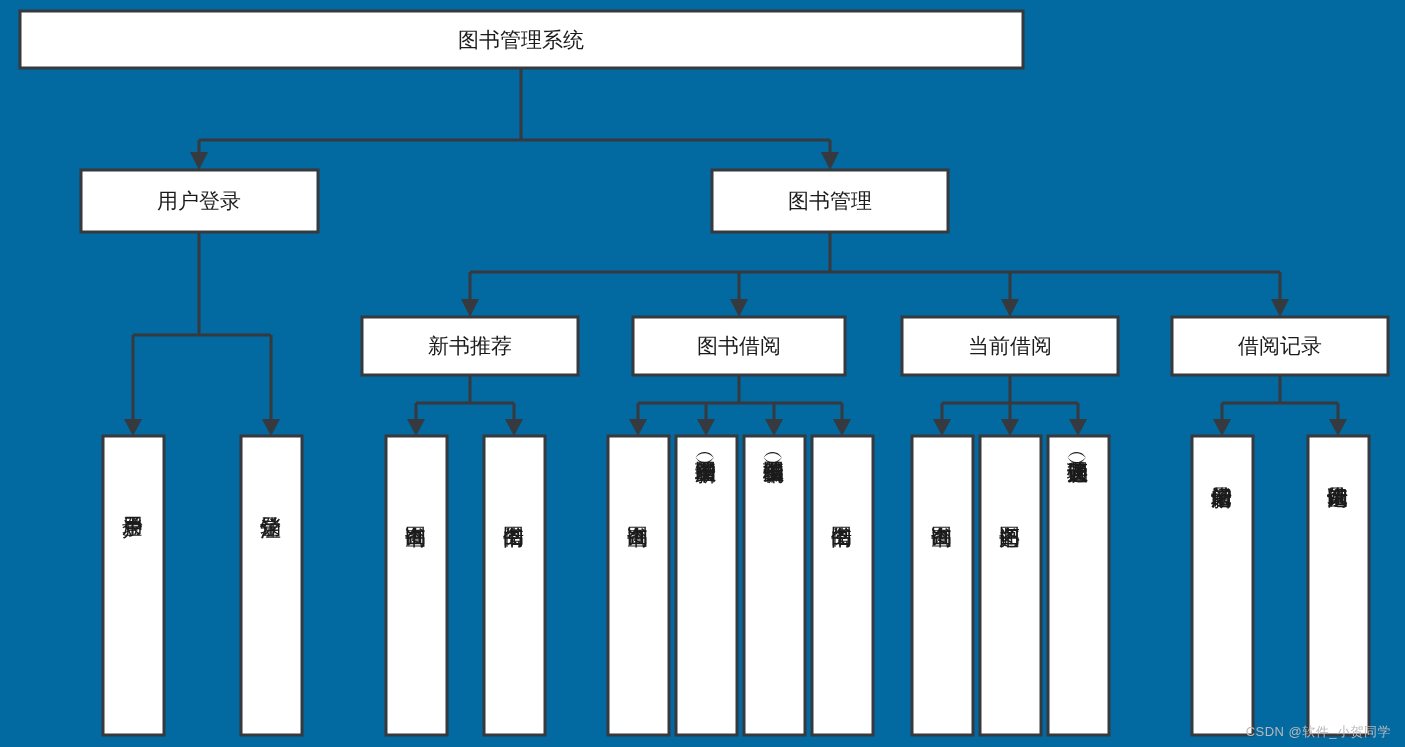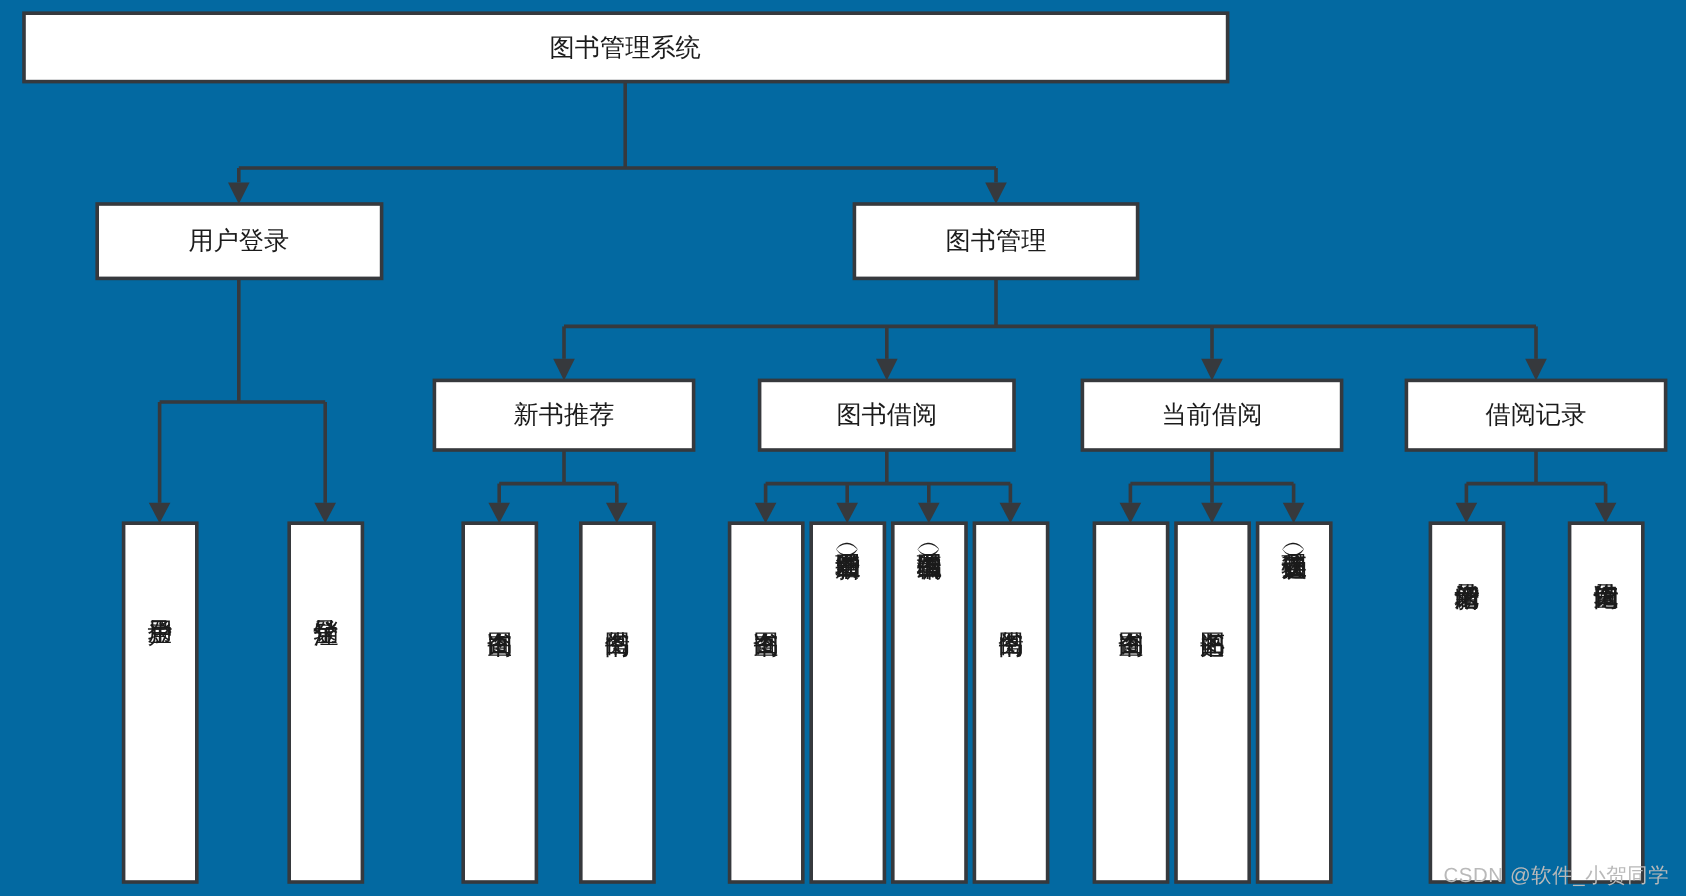--- a/index.html
+++ b/index.html
@@ -57,21 +57,21 @@
     writing-mode: vertical-rl;
     text-orientation: upright;
     glyph-orientation-vertical: 0;
     text-anchor: middle;
   }
   .watermark {
     position: absolute;
     right: 14px;
     bottom: 6px;
     font-family: "Liberation Sans", "DejaVu Sans", sans-serif;
-    font-size: 17px;
+    font-size: 13px;
     color: #b9b9b9;
     white-space: nowrap;
     letter-spacing: 0.5px;
     user-select: none;
   }
 </style>
 </head>
 <body>
 
 <div id="diagram-root">

